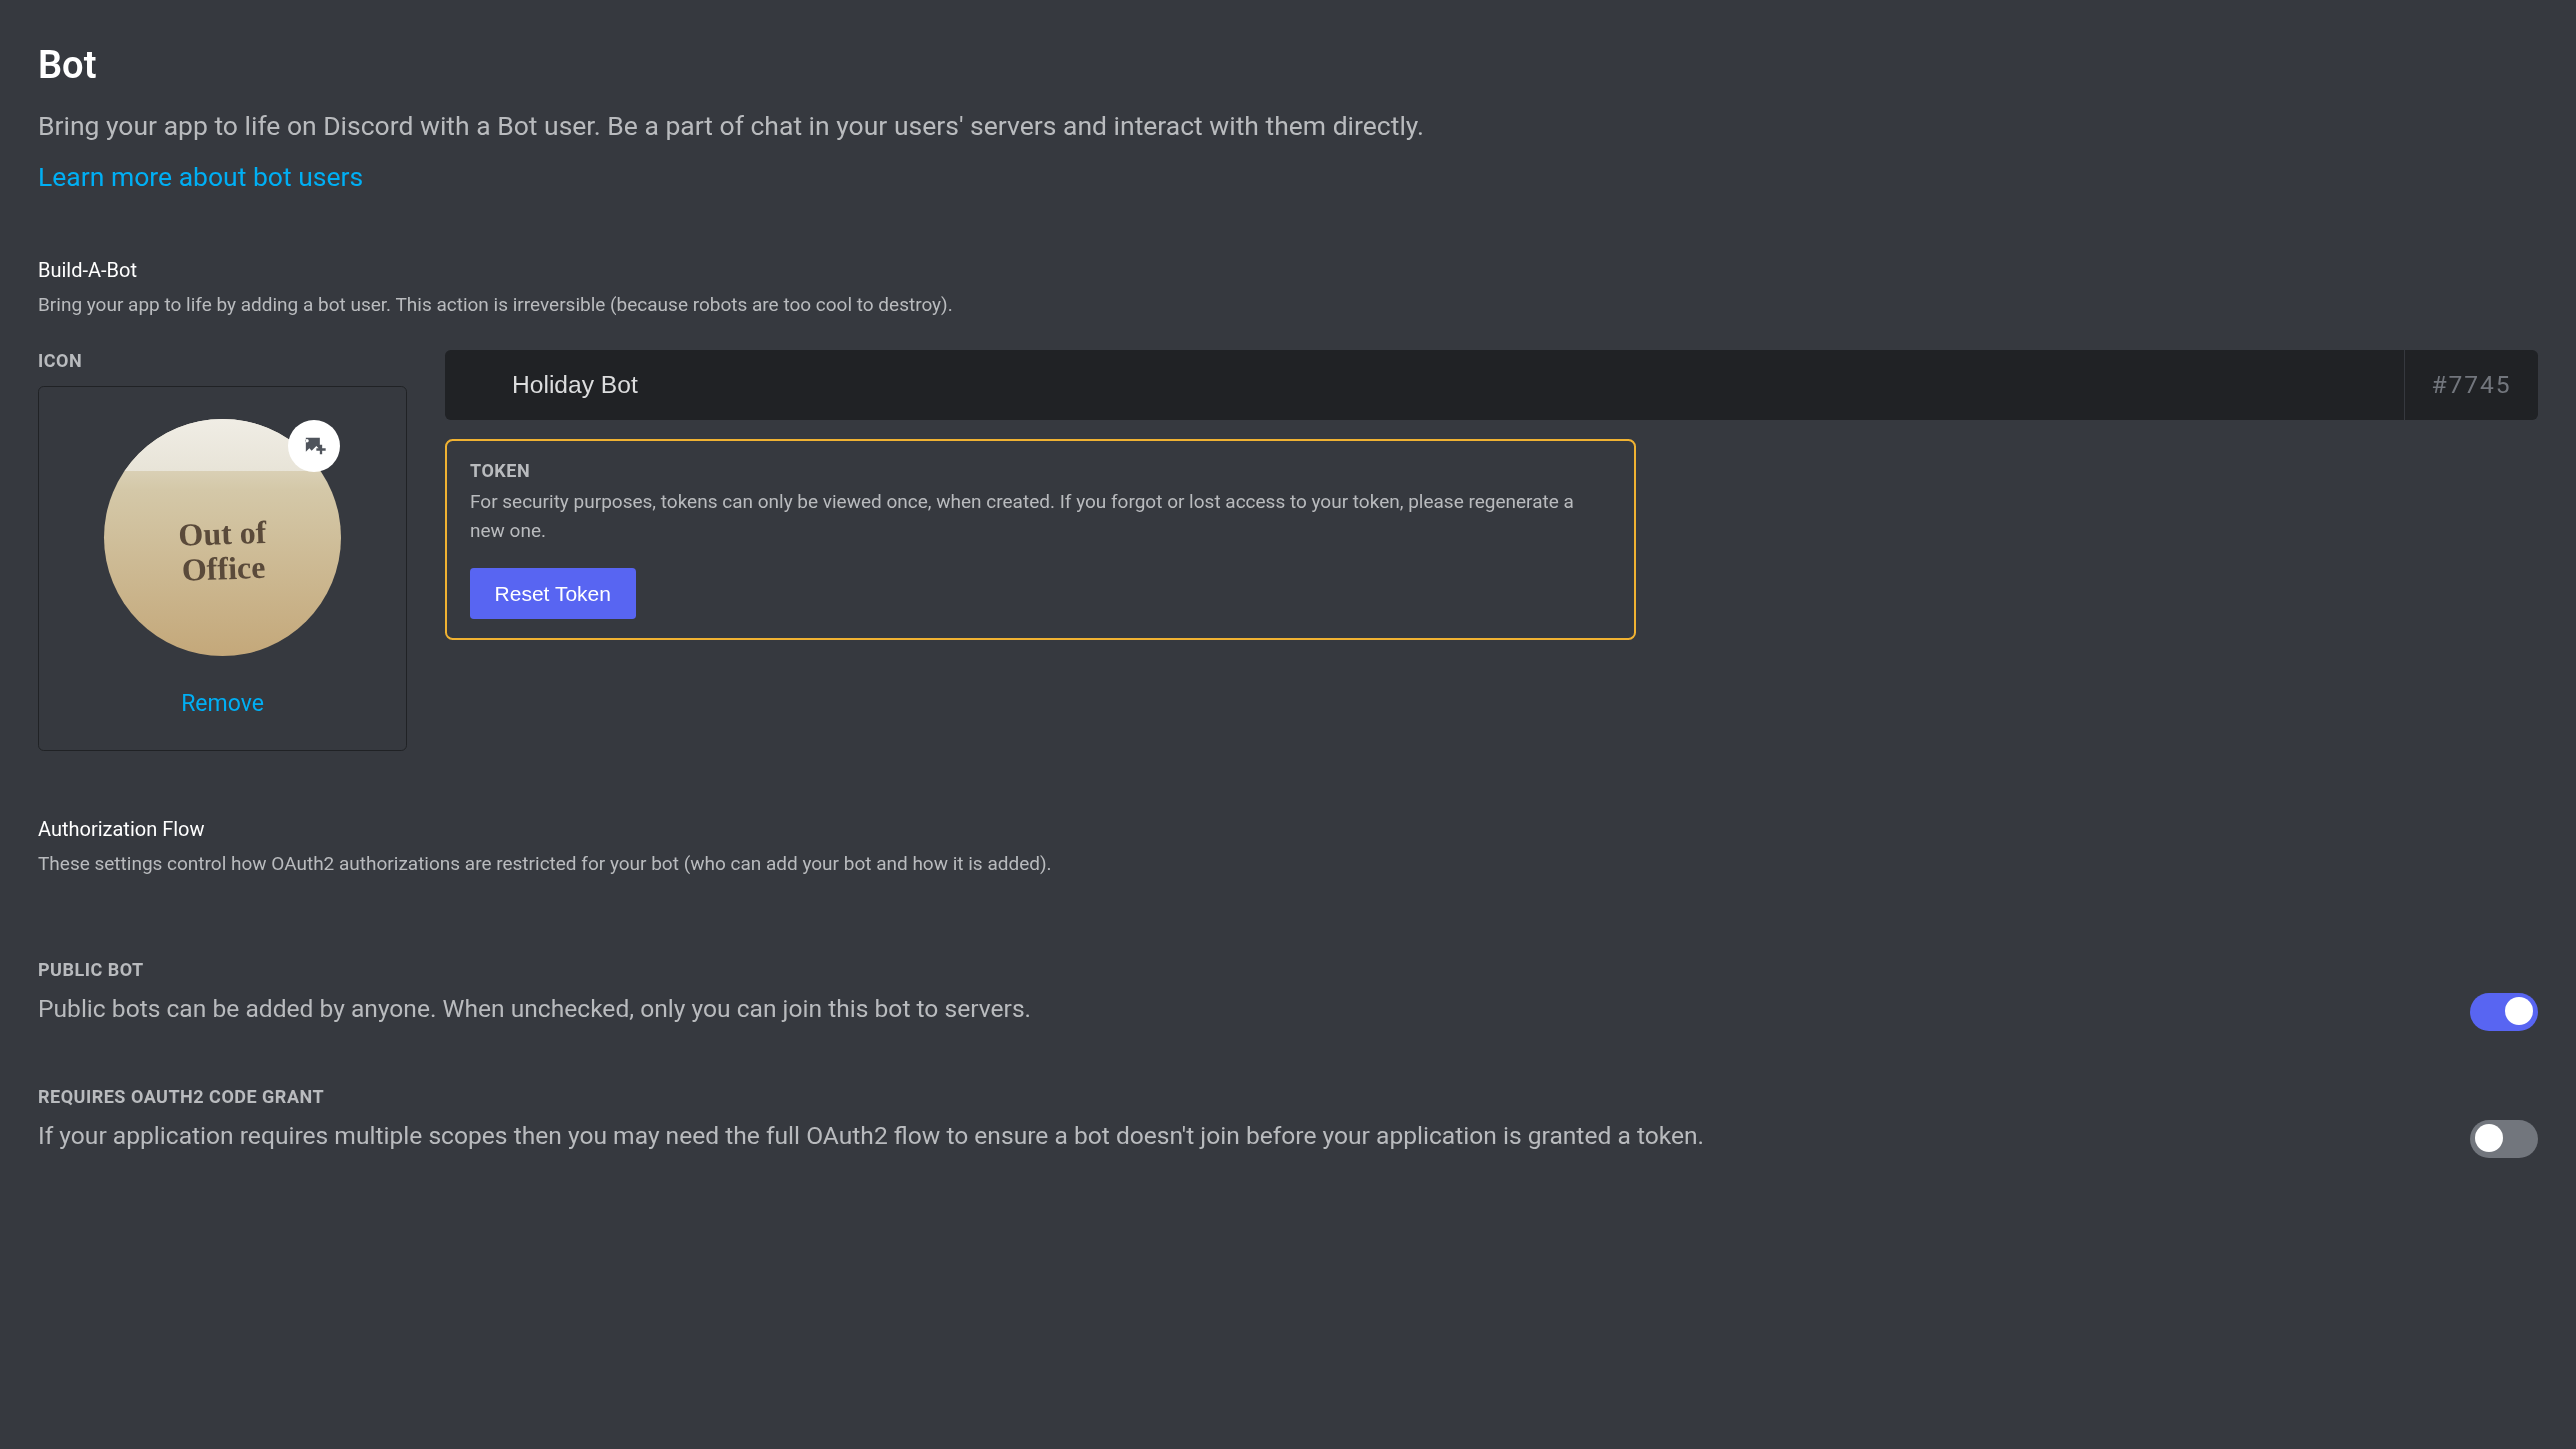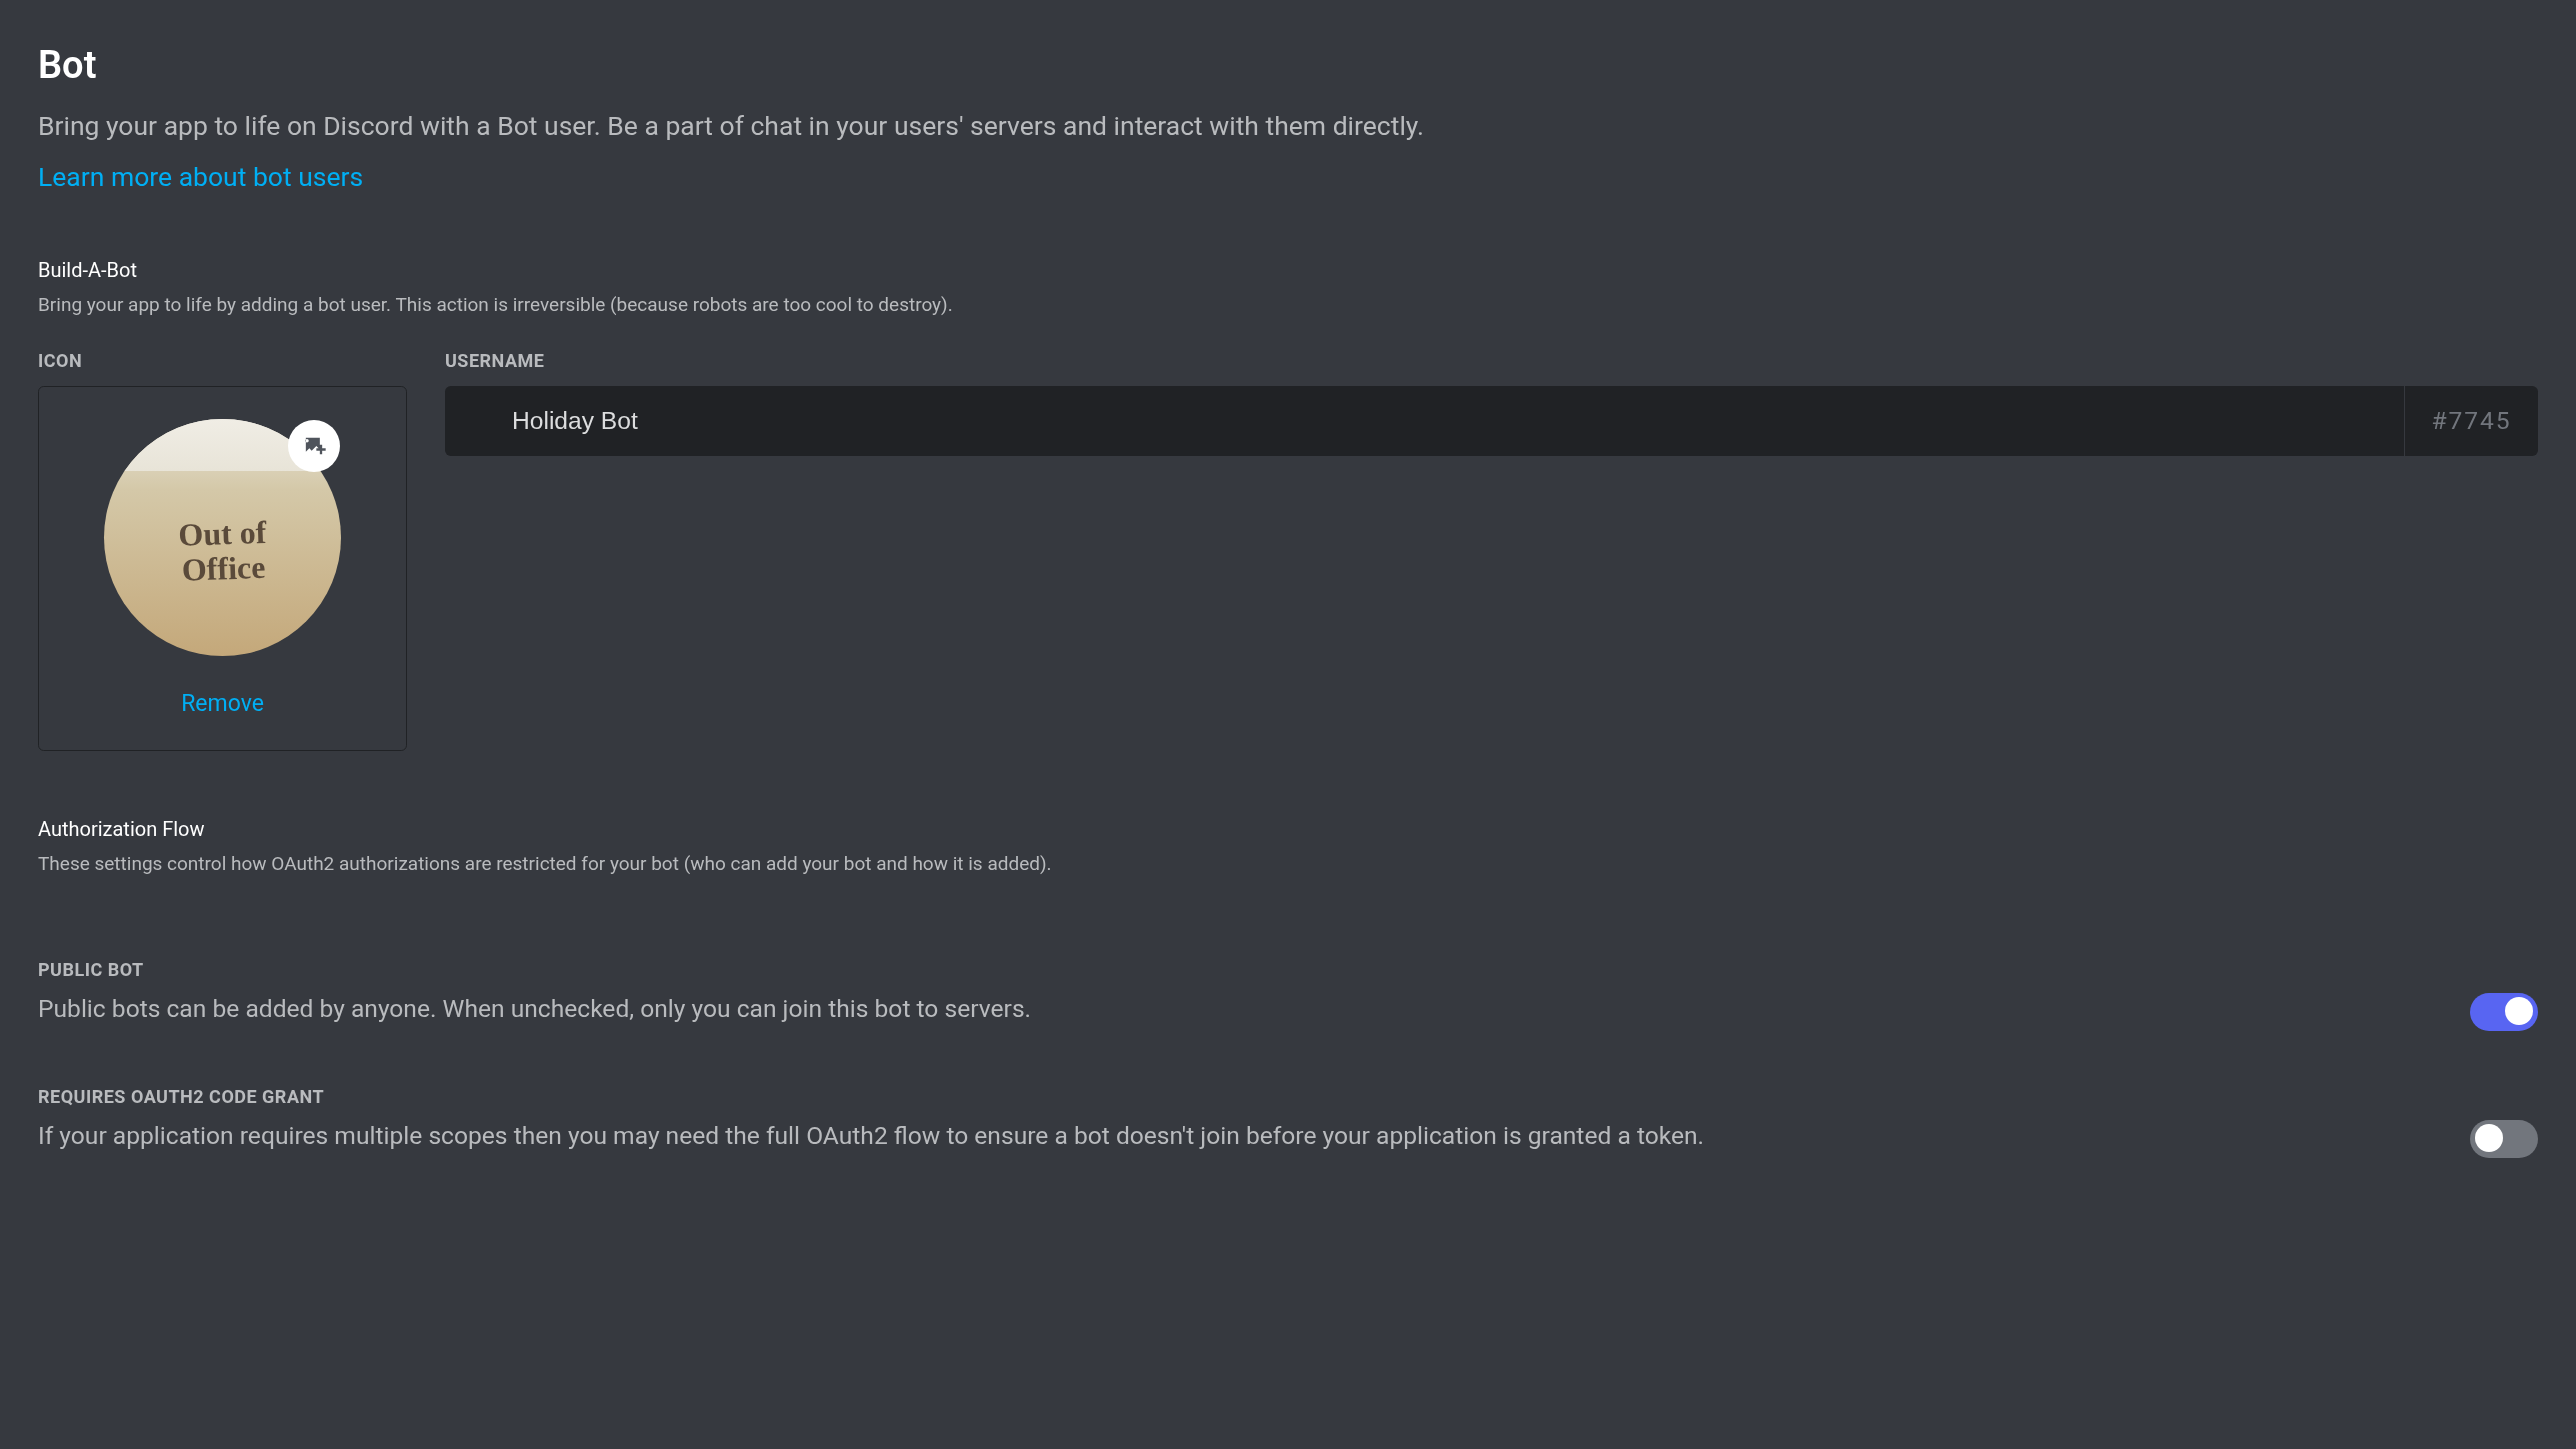--- a/index.html
+++ b/index.html
@@ -270,26 +270,30 @@
       <div class="upload-badge">
         <svg viewBox="0 0 24 24" fill="#4f545c">
           <path d="M3 5h14v10l-3-3-4 4-2-2-3 3V5zm3 4a1.5 1.5 0 100-3 1.5 1.5 0 000 3zM19 11v3h3v2h-3v3h-2v-3h-3v-2h3v-3h2z"></path>
         </svg>
       </div>
       <div class="remove-link">Remove</div>
     </div>
   </div>
 
   <div class="username-column">
-    <div class="label">USERNAME</div>
     <div class="username-input-row">
       <input class="username-input" value="Holiday Bot" style="">
       <div class="discriminator">#7745</div>
     </div>
 
+    <div class="token-box">
+      <div class="token-label">TOKEN</div>
+      <div class="token-desc">For security purposes, tokens can only be viewed once, when created. If you forgot or lost access to your token, please regenerate a new one.</div>
+      <button class="reset-btn">Reset Token</button>
+    </div>
   </div>
 </div>
 
 <div class="auth-section">
   <h2 class="section-title">Authorization Flow</h2>
   <p class="section-desc">These settings control how OAuth2 authorizations are restricted for your bot (who can add your bot and how it is added).</p>
 </div>
 
 <div class="setting-row">
   <div class="setting-text">

